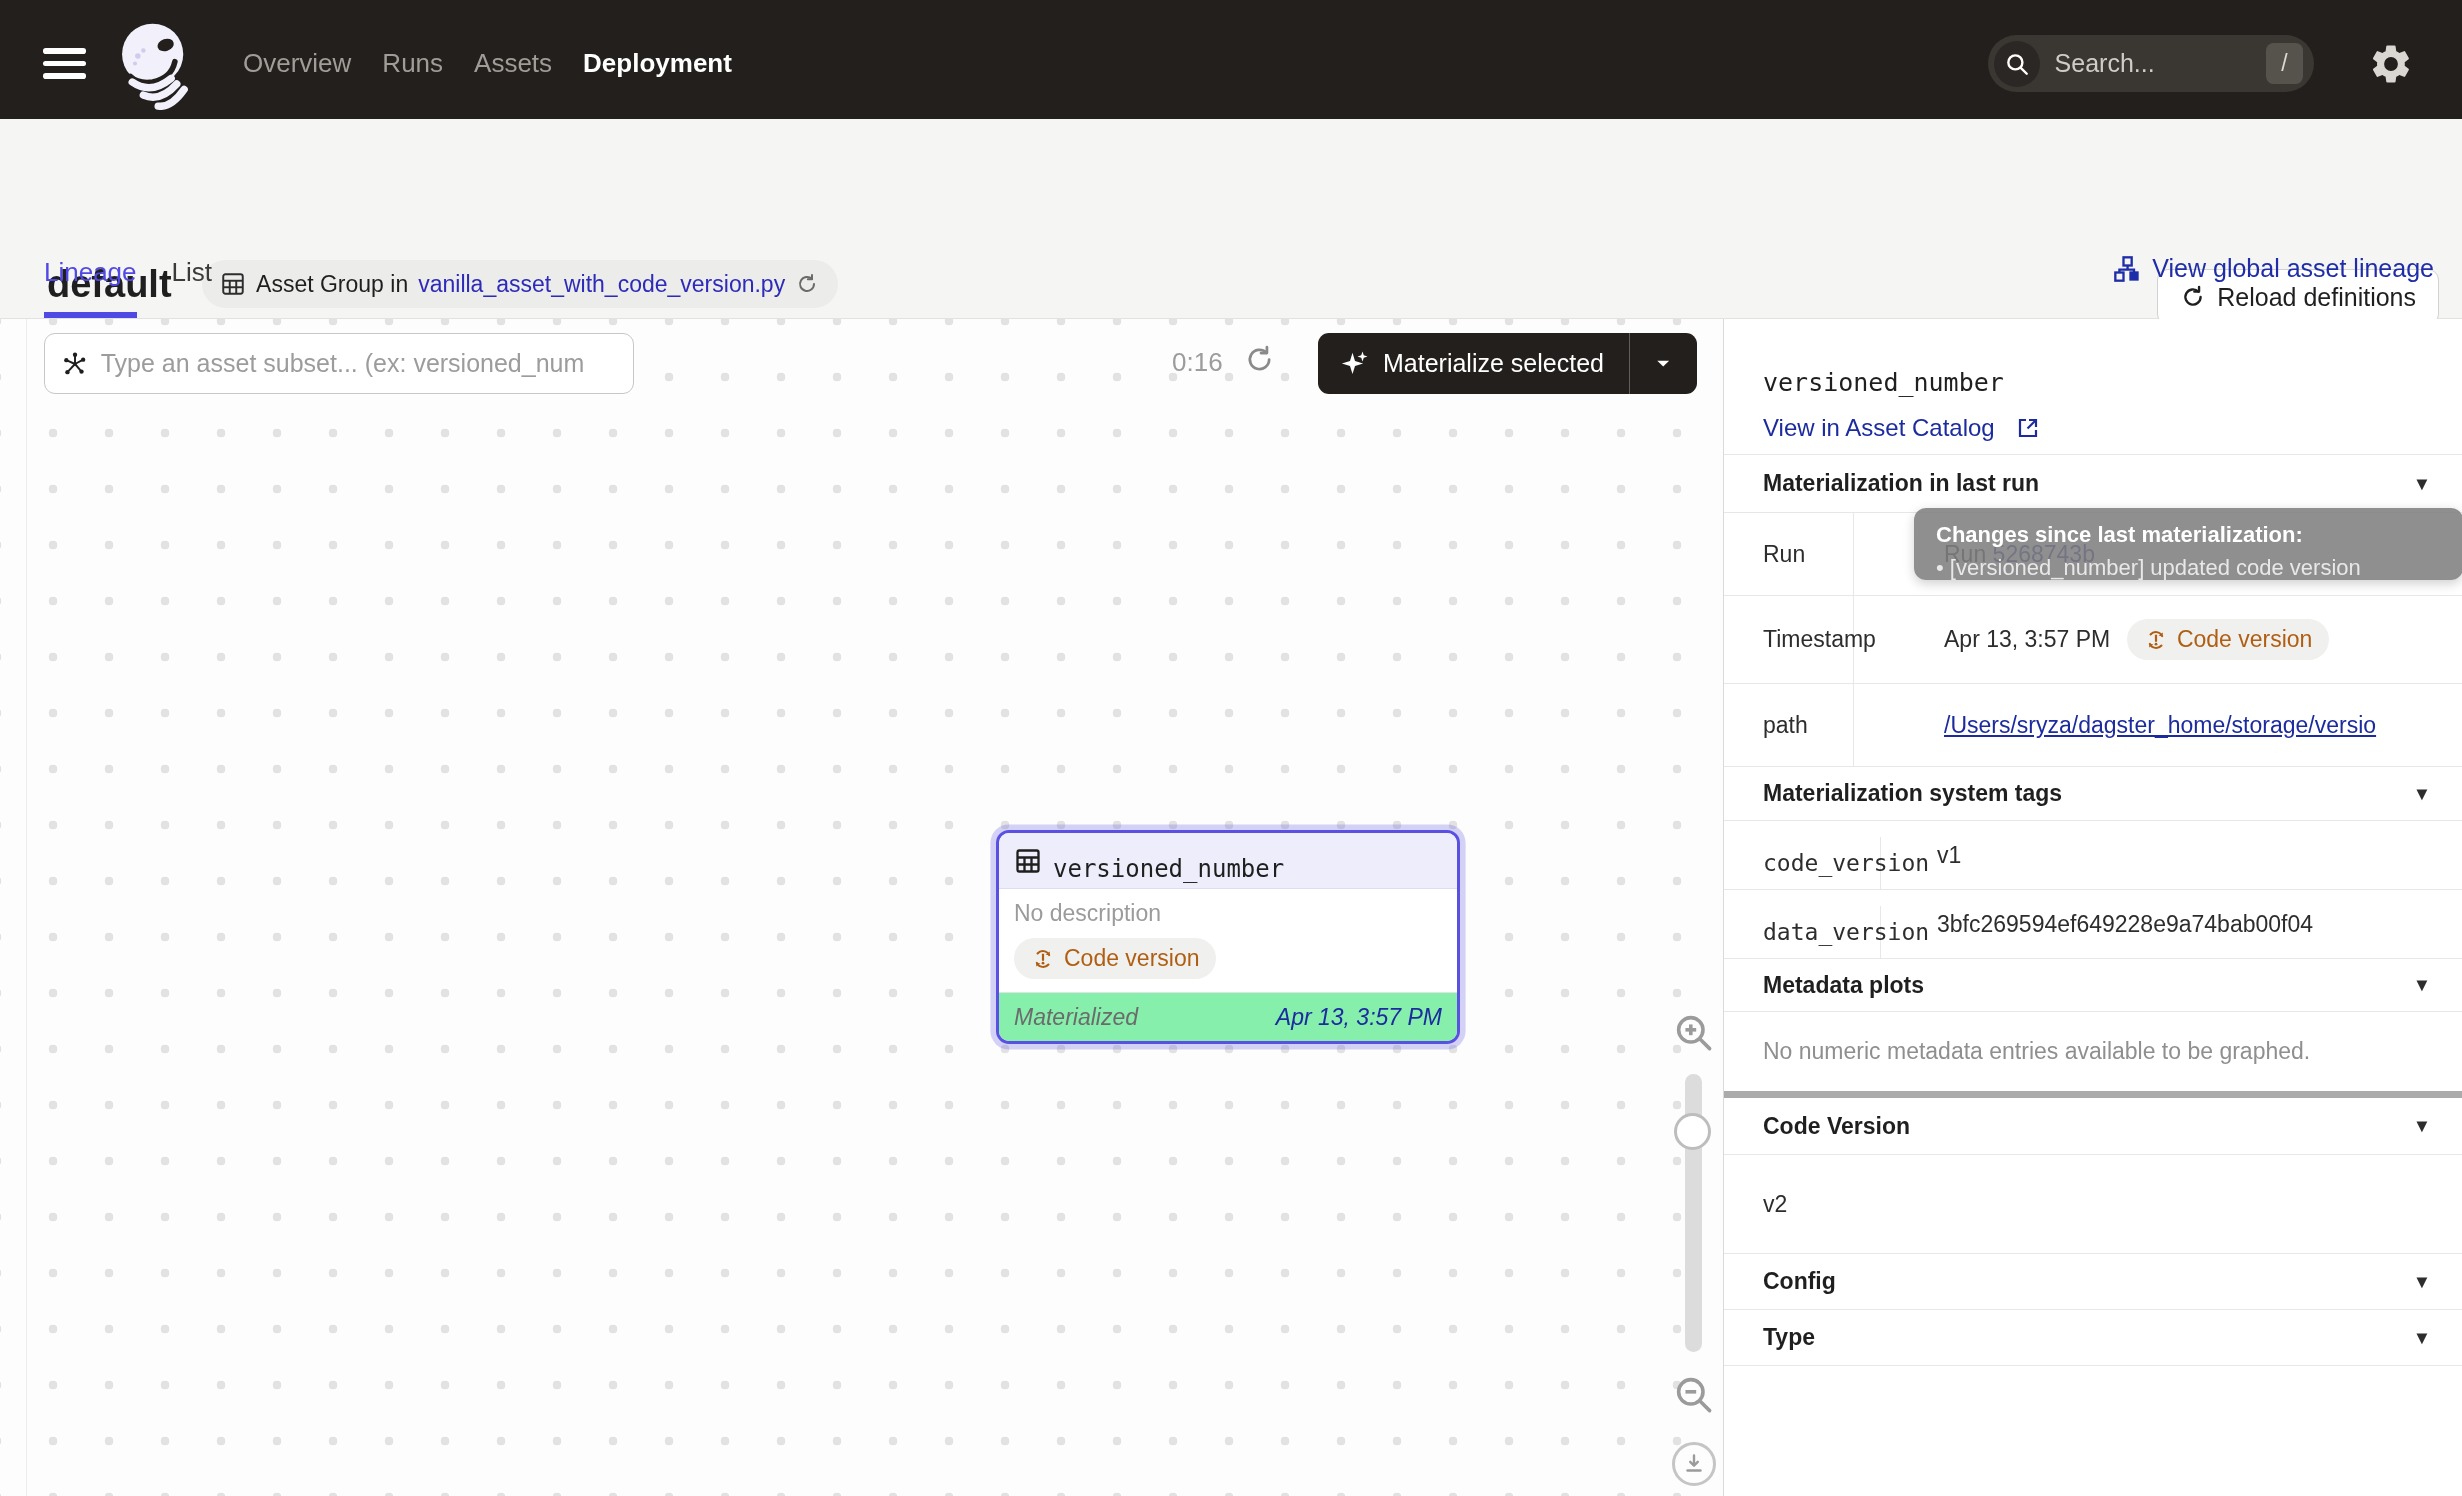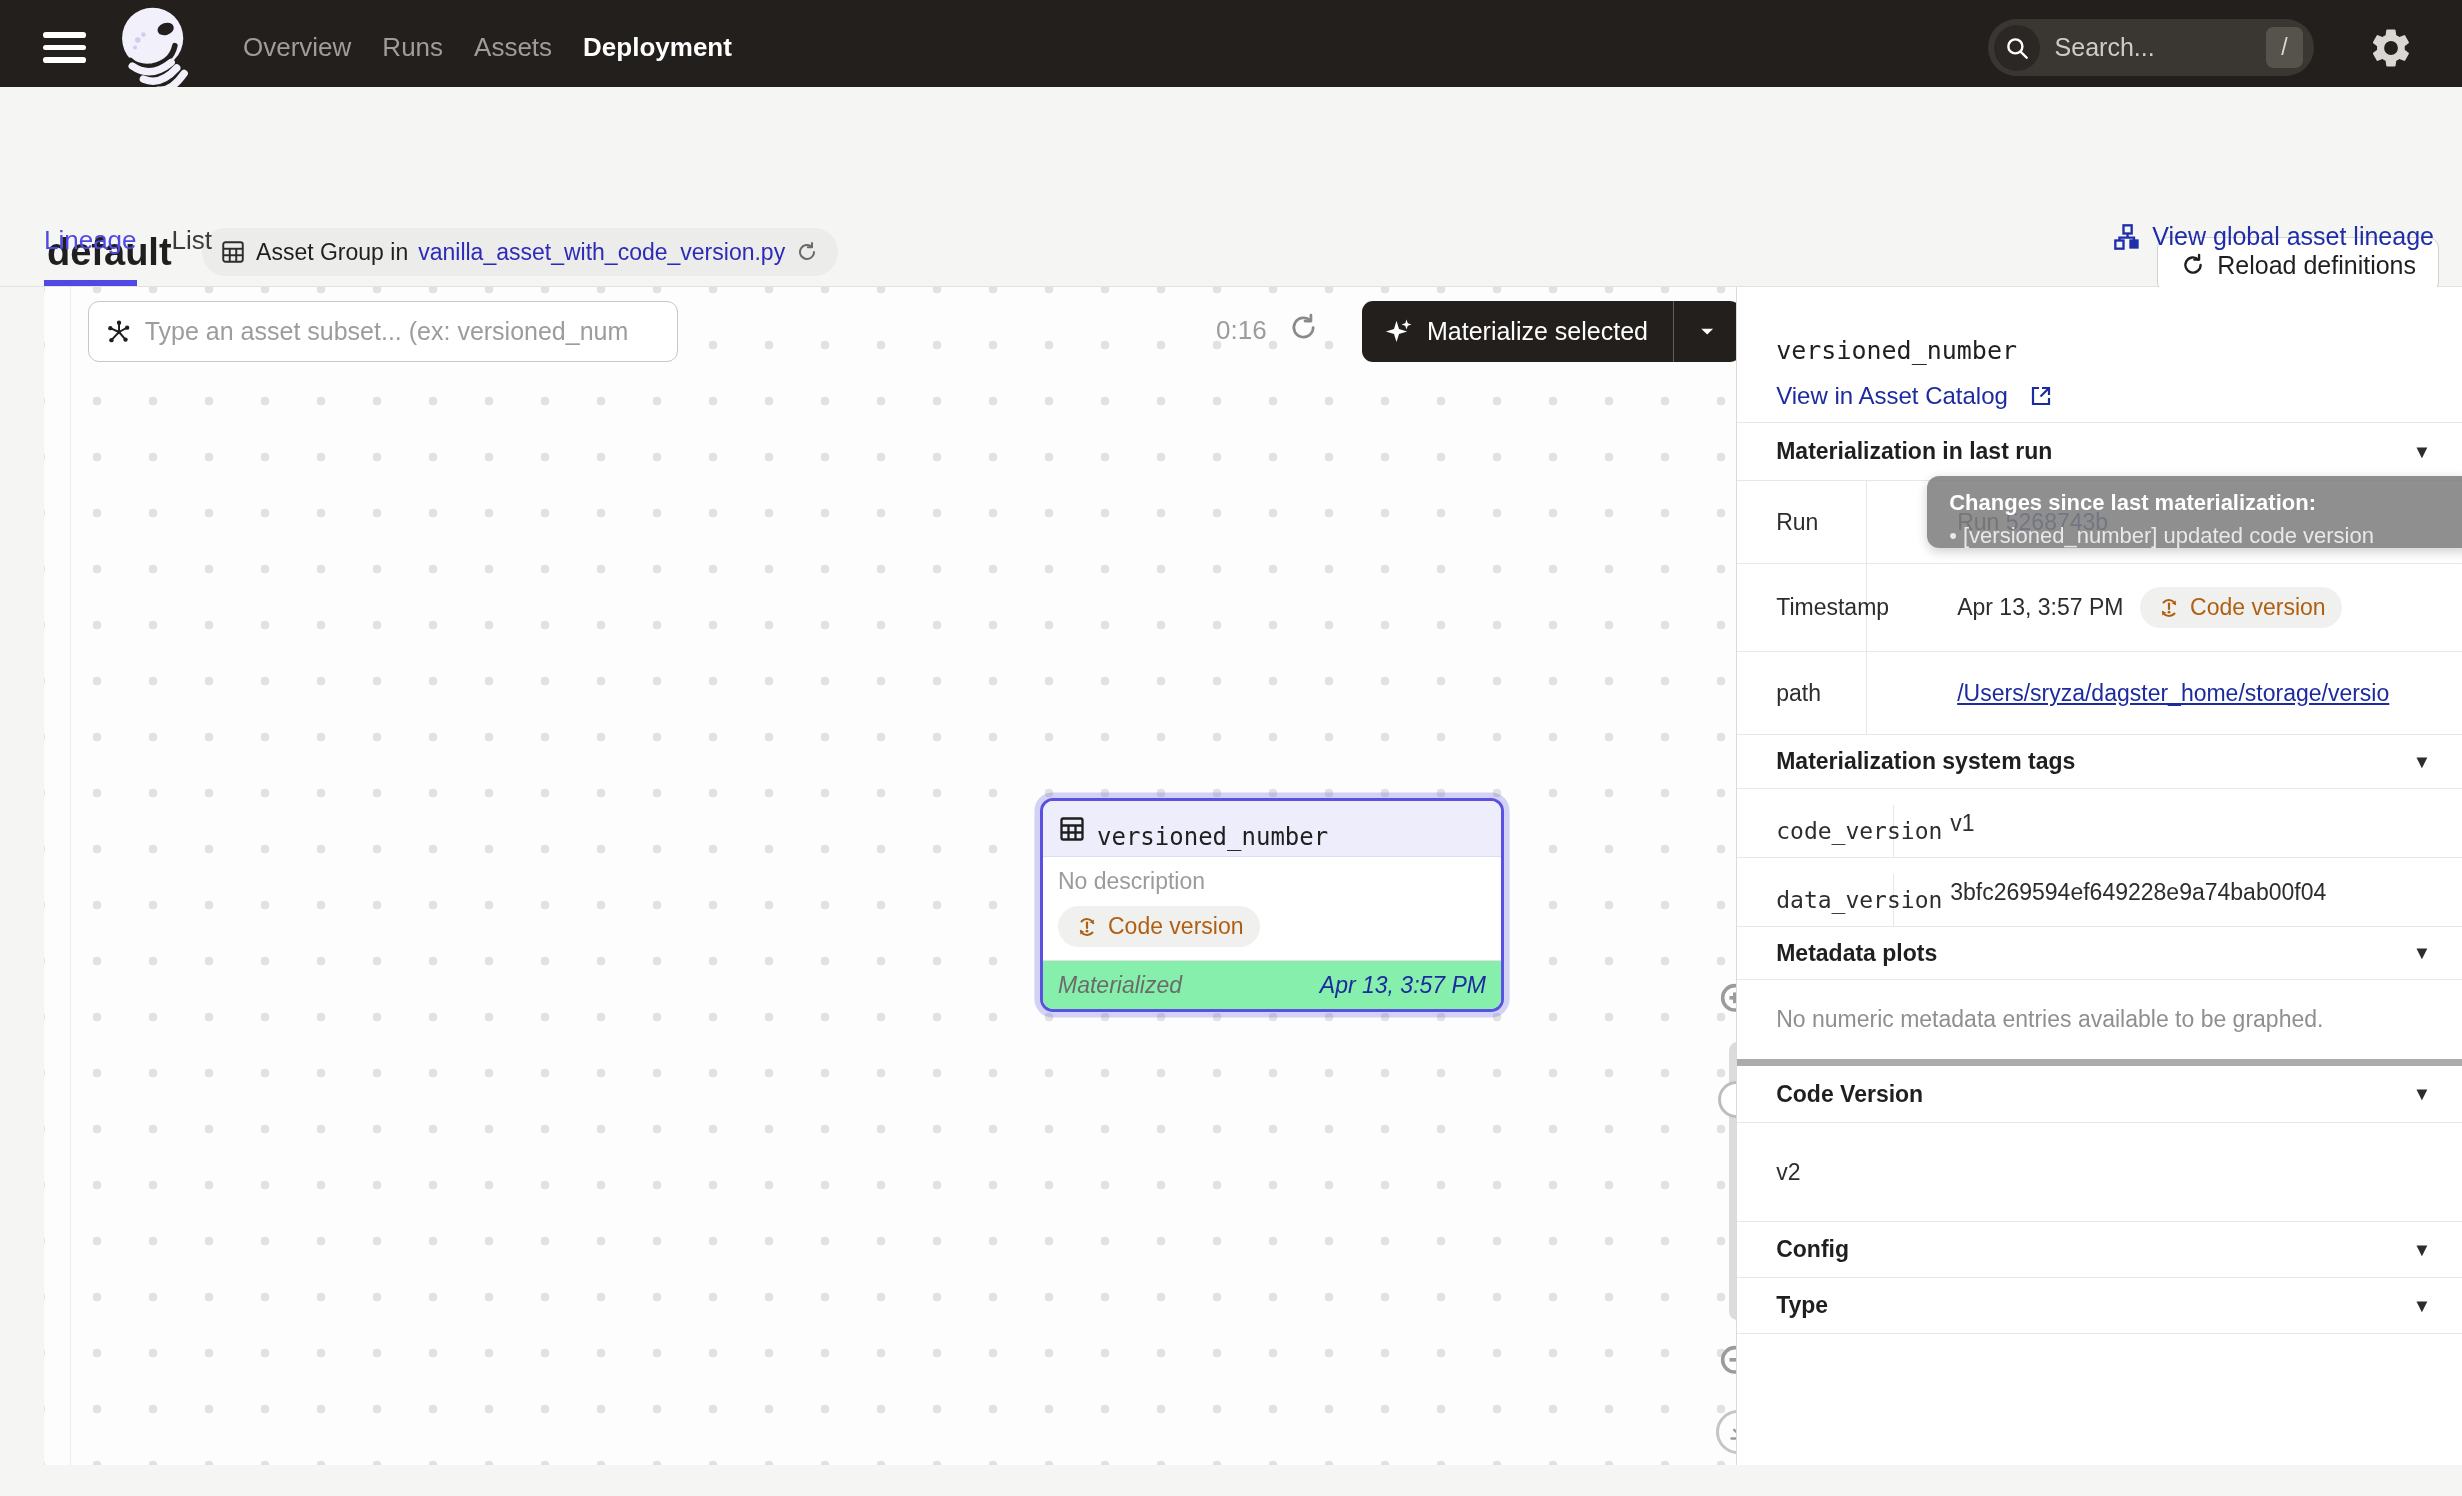--- a/index.html
+++ b/index.html
@@ -1,21 +1,21 @@
 <!DOCTYPE html>
 <html style="font-size:15px"><head>
 <meta charset="utf-8">
 <style>
   * { box-sizing: border-box; margin: 0; padding: 0; }
   html,body { width: 2462px; height: 1497px; overflow: hidden;
     font-family: "Liberation Sans", sans-serif; background: #f5f5f4; }
   .mono { font-family: "DejaVu Sans Mono", monospace; margin-top: 16px; }
 
   
-  .topnav { height: 87px; background: #231f1c; display: flex; align-items: center; padding: 8px 48px 0 43px; }
+  .topnav { height: 119px; background: #231f1c; display: flex; align-items: center; padding: 8px 48px 0 43px; }
   .hamburger { width: 43px; height: 31px; display: flex; flex-direction: column; justify-content: space-between; cursor: pointer; }
   .hamburger span { height: 5.6px; background: #fff; border-radius: 2.8px; }
   .logo { margin-left: 24px; width: 89px; height: 93px; }
   .nav-links { display: flex; align-items: center; gap: 31px; margin-left: 44px; font-size: 26px; }
   .nav-link { color: #a09c97; cursor: pointer; }
   .nav-link.active { color: #ffffff; font-weight: 700; }
   .nav-spacer { flex: 1; }
   .searchbar { width: 326px; height: 57px; border-radius: 29px; background: #3a3632; display: flex; align-items: center; padding: 0 11px 0 5.6px; }
   .search-circle { width: 46px; height: 46px; border-radius: 50%; background: #2b2724; display: flex; align-items: center; justify-content: center; }
   .searchbar input { background: transparent; border: 0; outline: none; color: #d6d3cf; font-size: 25px; margin-left: 15px; width: 167px; font-family: "Liberation Sans", sans-serif; }
@@ -30,21 +30,21 @@
   .group-badge { margin-left: 30px; height: 48px; border-radius: 24px; background: #ececeb; display: flex; align-items: center; padding: 0 18.5px; font-size: 23px; color: #1f1f1f; gap: 10px; }
   .group-badge a { color: #2d2bb8; text-decoration: none; cursor: pointer; }
   .reload-btn { position: absolute; right: 23px; top: 150px; height: 56px; border-radius: 11px; background: #ffffff; border: 0.9px solid #d2d2d1; display: flex; align-items: center; gap: 11px; padding: 0 22px; font-size: 25px; color: #1f1f1f; cursor: pointer; }
   .tabs-row { position: absolute; left: 44px; bottom: 0; display: flex; gap: 35px; }
   .tab { font-size: 26px; padding-bottom: 30px; position: relative; cursor: pointer; color: #3b3b39; font-weight: 500; }
   .tab.active { color: #5149e3; }
   .tab.active::after { content: ""; position: absolute; left: 0; right: 0; bottom: 0; height: 6.5px; background: #5149e3; }
   .global-link { position: absolute; right: 28px; bottom: 35px; display: flex; align-items: center; gap: 11px; font-size: 25px; color: #1f2da8; cursor: pointer; }
 
   
-  .main { display: flex; height: 1178px; padding-left: 44px; }
+  .main { display: flex; height: 1178px; }
   .canvas { position: relative; width: 1723px; background: #fdfdfd; overflow: hidden;
     background-image: radial-gradient(circle, #e2e2e2 4.2px, transparent 4.6px);
     background-size: 56px 56px; background-position: 25px 30px; }
   .canvas-leftline { position: absolute; left: 26px; top: 0; bottom: 0; width: 0.9px; background: #ececec; }
 
   .subset-input { position: absolute; left: 44px; top: 14px; width: 590px; height: 61px; background: #fff; border: 1.9px solid #c7c7c6; border-radius: 11px; display: flex; align-items: center; padding: 0 16.7px; gap: 13px; }
   .subset-input input { border: 0; outline: none; font-size: 25px; color: #3a3a3a; width: 100%; font-family: "Liberation Sans", sans-serif; }
   .subset-input input::placeholder { color: #9c9c9c; }
   .timer { position: absolute; left: 1172px; top: 28px; font-size: 26px; color: #9c9c9c; }
   .canvas-refresh { position: absolute; left: 1243px; top: 24px; width: 33px; height: 33px; cursor: pointer; }

